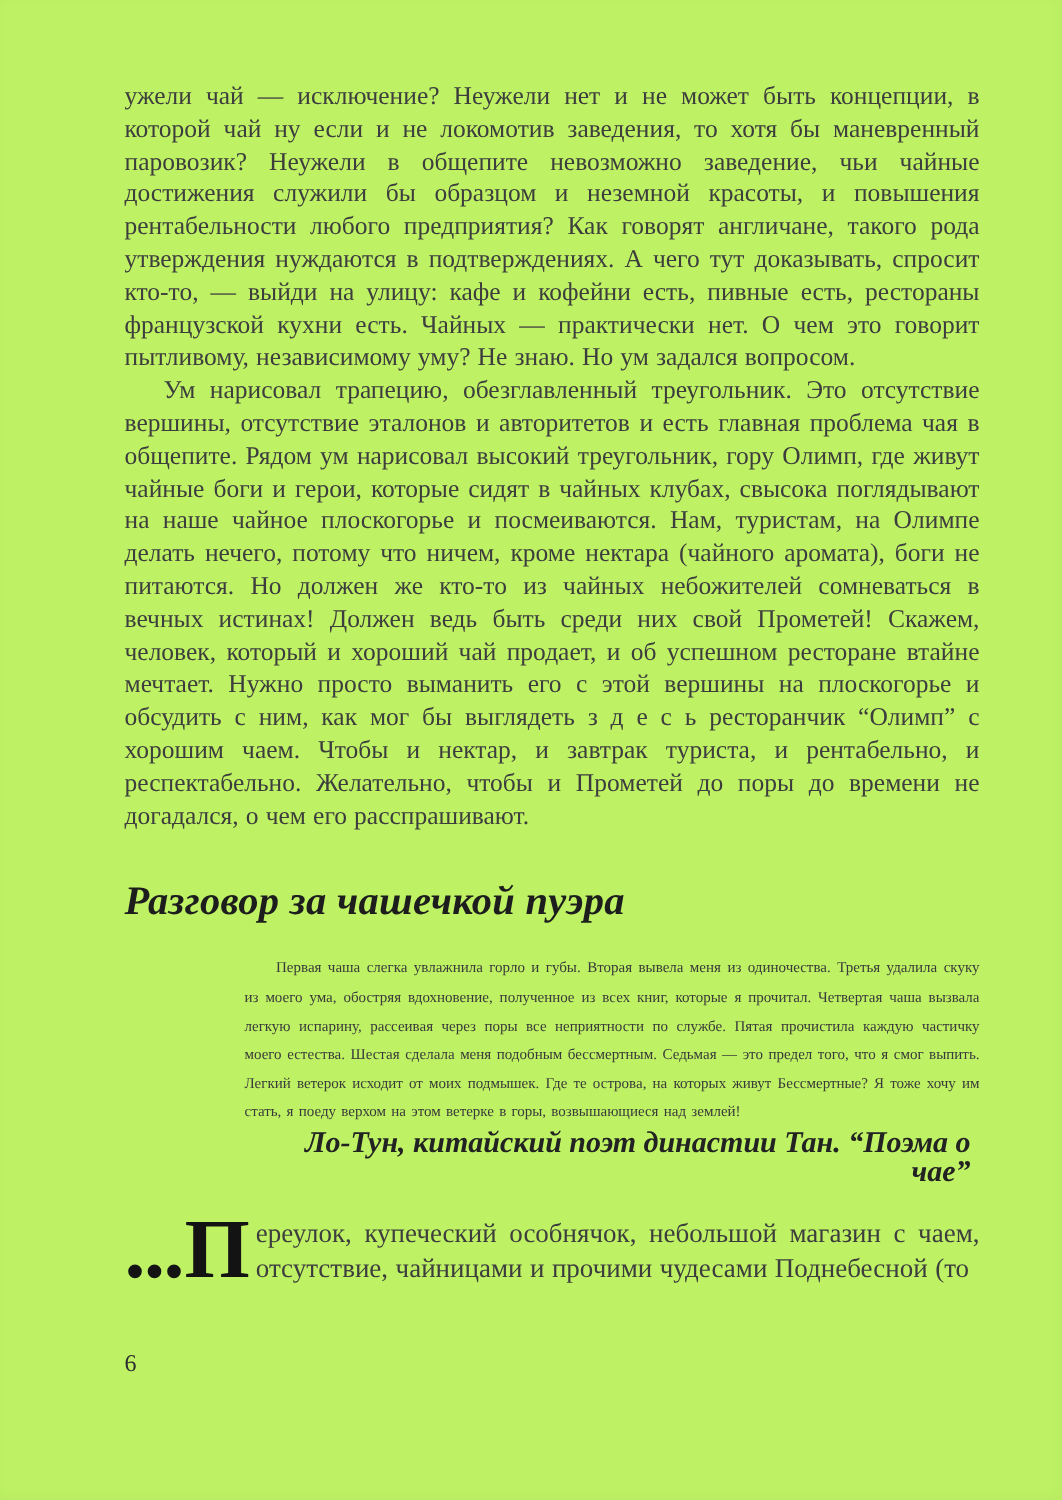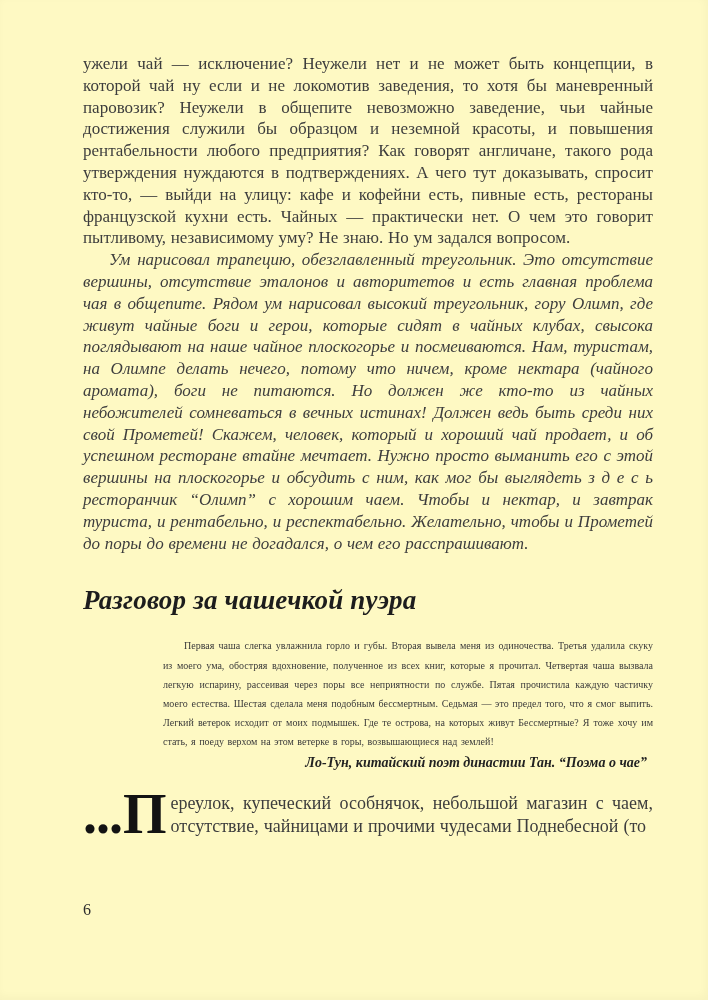--- a/index.html
+++ b/index.html
@@ -1,52 +1,52 @@
 <!DOCTYPE html>
 <html lang="ru"><head>
 <meta charset="utf-8">
 <style>
   html,body { margin:0; padding:0; background:#ffffff; }
   .page {
     position:relative;
     width:708px; height:1000px;
-    background:#fef9c3;
+    background:#bef264;
     font-family:"Liberation Serif","DejaVu Serif",serif;
     overflow:hidden;
     box-shadow: inset -2px -3px 8px rgba(0,0,0,0.03);
   }
   .content { position:absolute; left:83px; top:53px; width:570px; }
   .para {
     margin:0;
     font-size:17px; line-height:21.8px;
     color:#3d3d3d;
     text-align:justify;
     word-spacing:0.5px;
   }
-  .para.indented { text-indent:26px;font-style:italic; }
+  .para.indented { text-indent:26px; }
   .heading {
     margin:33px 0 0 0;
     font-size:27px; line-height:26px;
     font-weight:bold; font-style:italic;
     color:#1d1d1d;
     letter-spacing:0.2px;
   }
   .quote {
     margin:23px 0 0 80px;
     width:490px;
     font-size:10px; line-height:19.2px;
     color:#3a3a3a;
     text-align:justify;
     text-indent:21px;
     word-spacing:1px;
   }
   .quote-attrib {
     margin:1px 0 0 80px;
     width:484px;
-    font-size:14px; line-height:19px;
+    font-size:20px; line-height:19px;
     font-weight:bold; font-style:italic;
     color:#222222;
     text-align:right;
   }
   .final {
     margin:20px 0 0 0;
     font-size:18px; line-height:23px;
     color:#3d3d3d;
     text-align:justify;
     word-spacing:0.5px;

